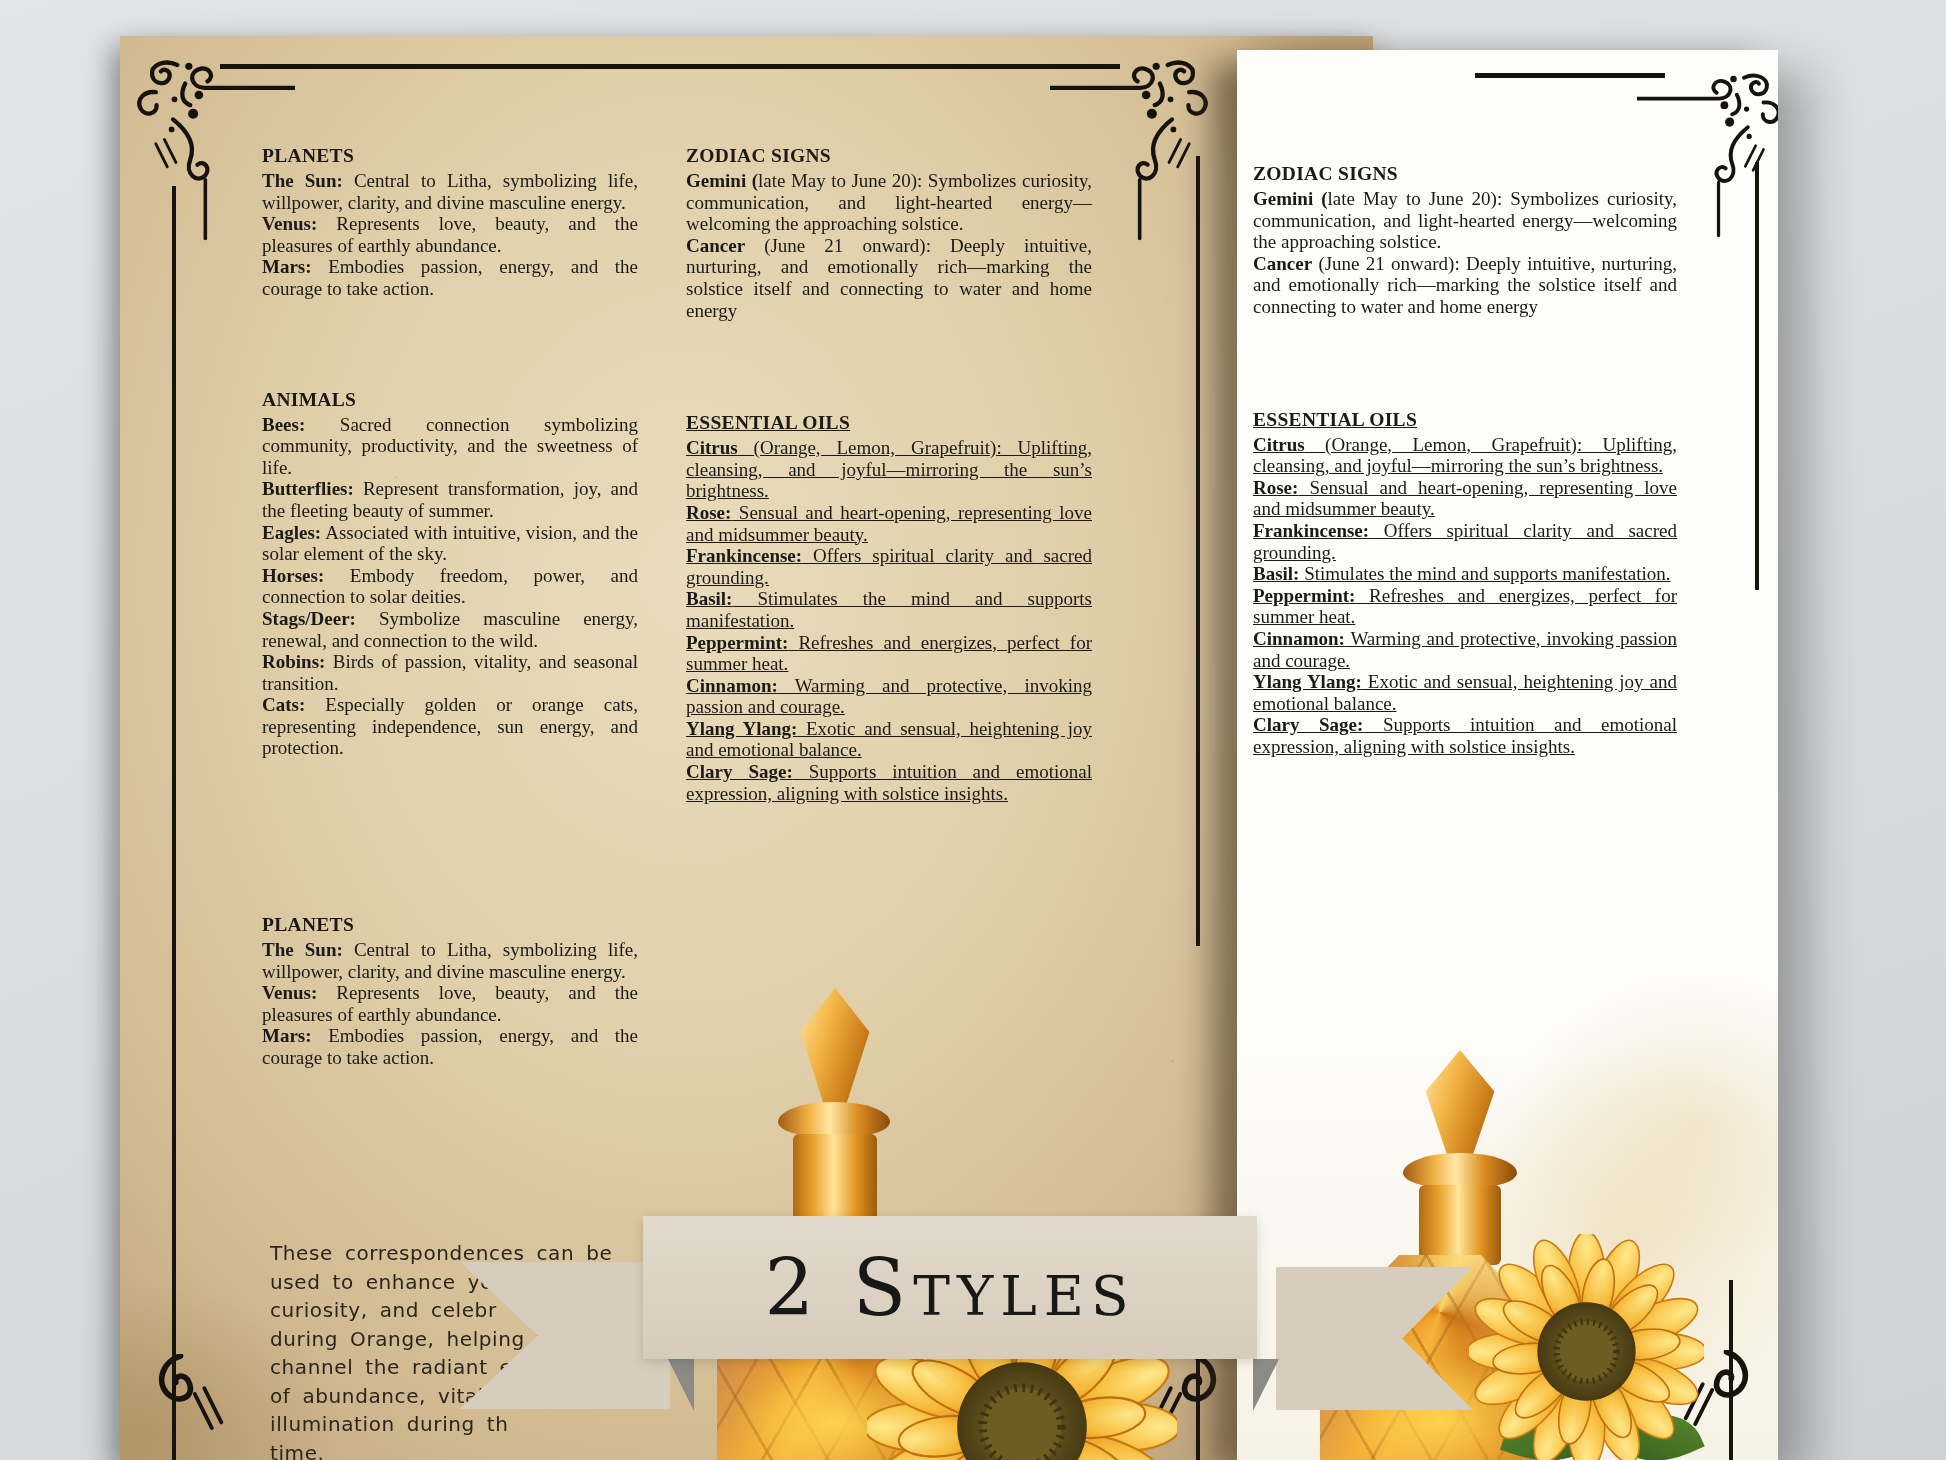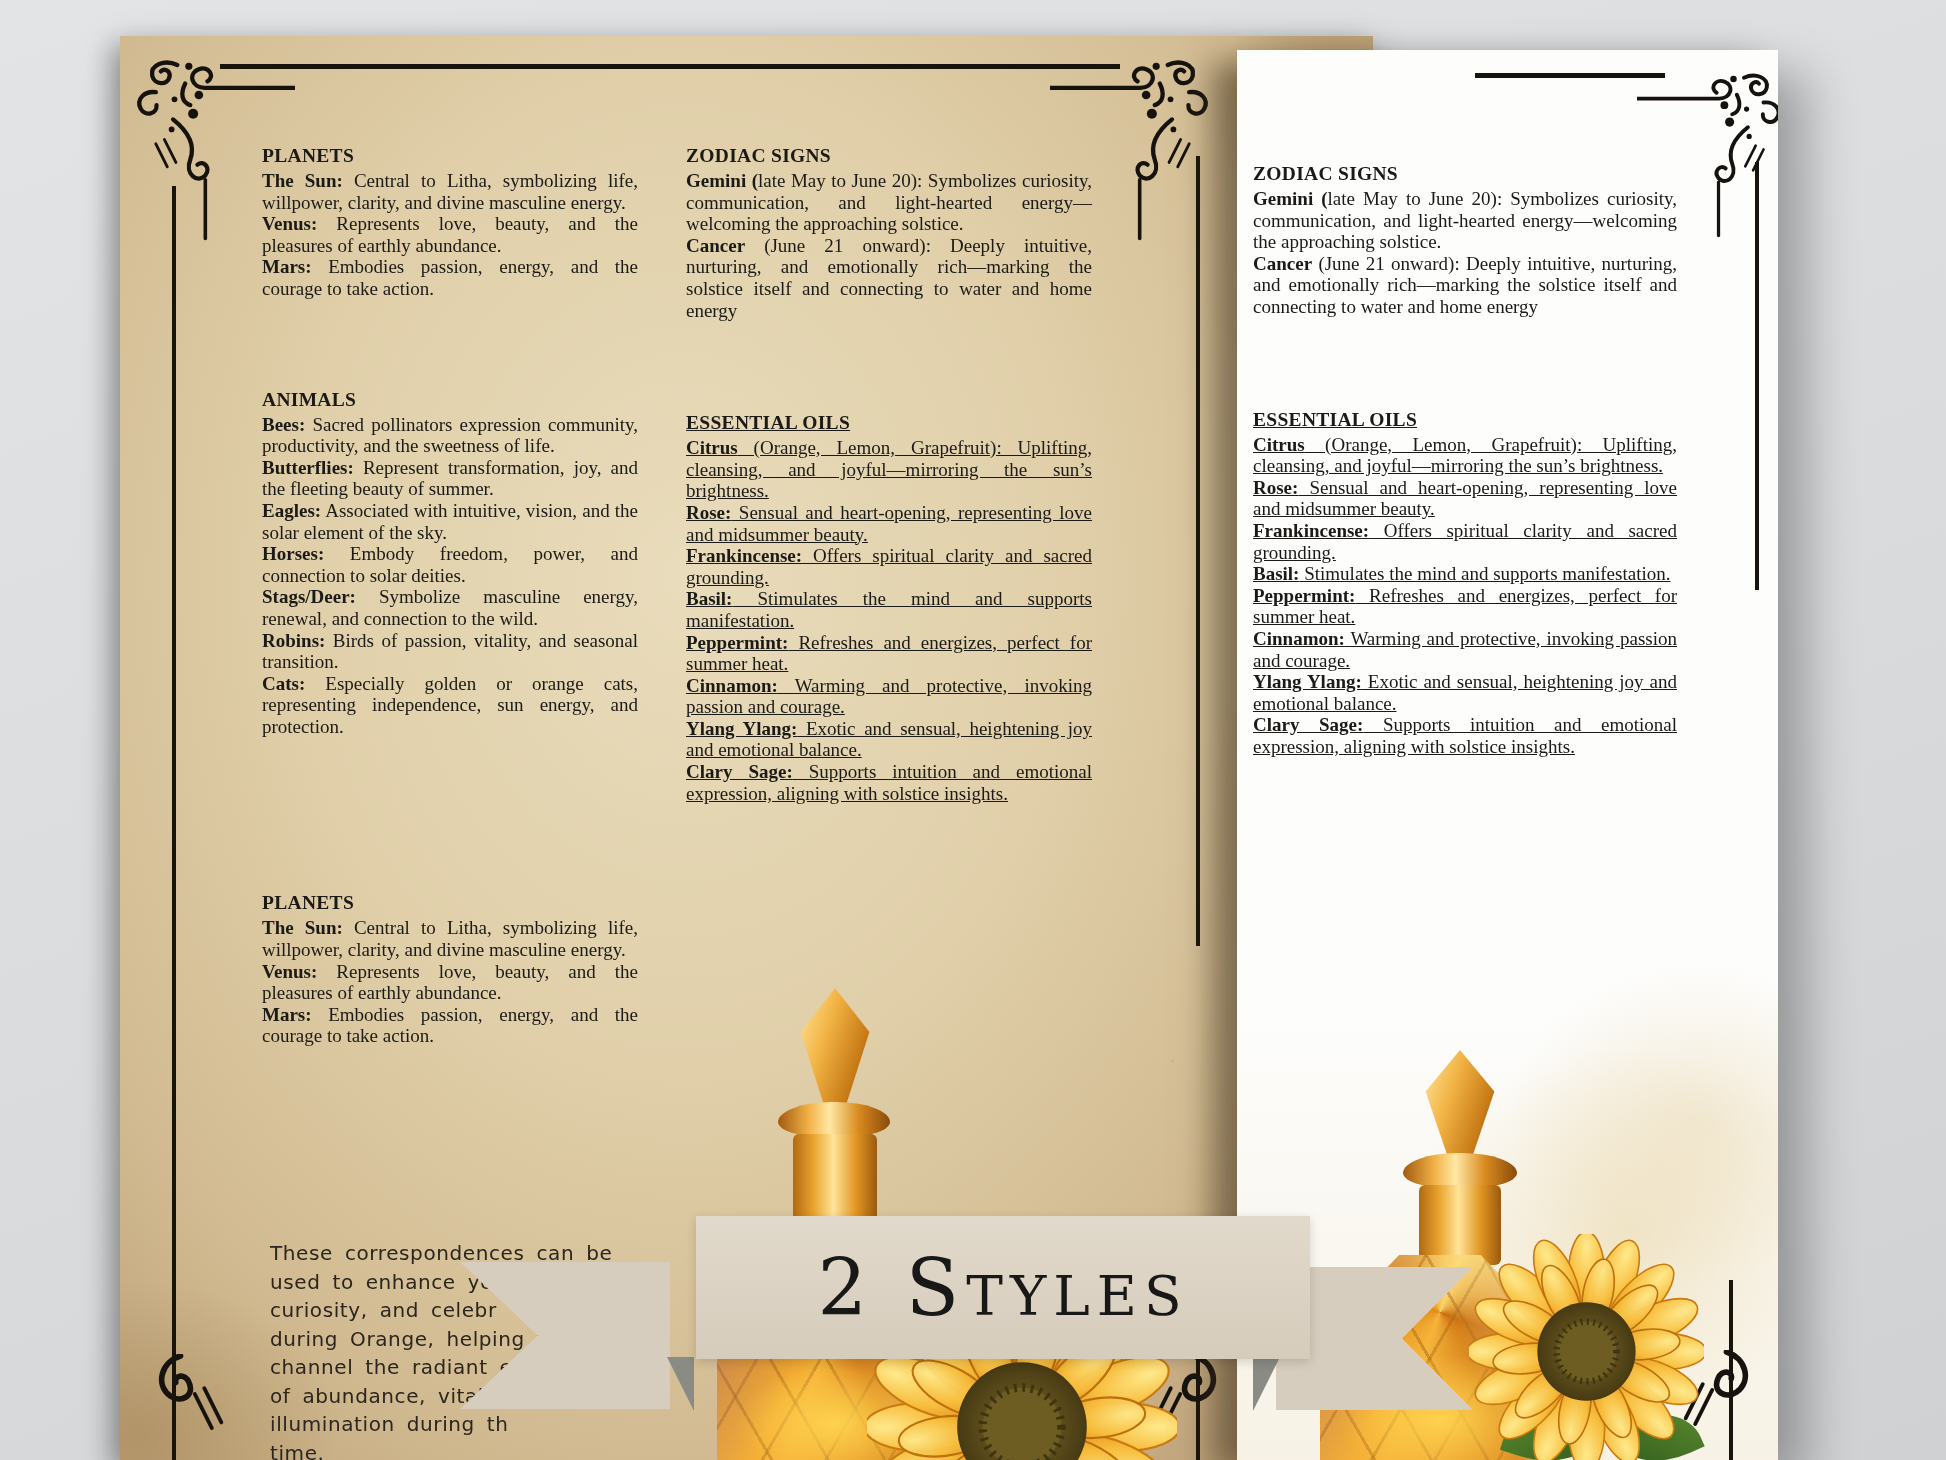--- a/index.html
+++ b/index.html
@@ -48,21 +48,21 @@
   p.entry{margin:0;}
   p.entry b{font-weight:bold;}
 
   
   .note{position:absolute;left:150px;top:1203px;width:310px;
         font-family:"DejaVu Sans",sans-serif;font-size:20px;line-height:28.5px;
         letter-spacing:.6px;word-spacing:5px;color:#2b251d;text-align:left;}
   .note div{white-space:nowrap;}
 
   
-  .ribbon-main{position:absolute;left:696px;top:1216px;width:614px;height:143px;z-index:6;
+  .ribbon-main{position:absolute;left:643px;top:1216px;width:614px;height:143px;z-index:6;
     background:linear-gradient(#e1d9cb,#d6ccbc);box-shadow:0 3px 10px rgba(0,0,0,.15);
     display:flex;align-items:center;justify-content:center;}
   .ribbon-label{font-family:"DejaVu Serif",serif;font-variant:small-caps;
     font-size:78px;letter-spacing:7px;color:#181818;line-height:1;}
   .ribbon-tail{position:absolute;background:#d7cdbe;z-index:5;}
   .tail-left{left:460px;top:1262px;width:210px;height:147px;
     clip-path:polygon(0% 0%,100% 0%,100% 100%,0% 100%,37% 50%);}
   .tail-right{left:1276px;top:1267px;width:197px;height:143px;
     clip-path:polygon(0% 0%,100% 0%,64% 50%,100% 100%,0% 100%);}
   .fold{position:absolute;z-index:5;background:#8b8b85;}
@@ -193,21 +193,21 @@
 
     <div class="col col-left">
       <div class="sect">
         <h3 class="sect-h">PLANETS</h3>
         <p class="entry"><b>The Sun:</b><span> Central to Litha, symbolizing life, willpower, clarity, and divine masculine energy.</span></p>
         <p class="entry"><b>Venus:</b><span> Represents love, beauty, and the pleasures of earthly abundance.</span></p>
         <p class="entry"><b>Mars:</b><span> Embodies passion, energy, and the courage to take action.</span></p>
       </div>
       <div class="sect">
         <h3 class="sect-h">ANIMALS</h3>
-        <p class="entry"><b>Bees:</b><span> Sacred pollinators expression community, productivity, and the sweetness of life.</span></p>
+        <p class="entry"><b>Bees:</b><span> Sacred connection symbolizing community, productivity, and the sweetness of life.</span></p>
         <p class="entry"><b>Butterflies:</b><span> Represent transformation, joy, and the fleeting beauty of summer.</span></p>
         <p class="entry"><b>Eagles:</b><span> Associated with intuitive, vision, and the solar element of the sky.</span></p>
         <p class="entry"><b>Horses:</b><span> Embody freedom, power, and connection to solar deities.</span></p>
         <p class="entry"><b>Stags/Deer:</b><span> Symbolize masculine energy, renewal, and connection to the wild.</span></p>
         <p class="entry"><b>Robins:</b><span> Birds of passion, vitality, and seasonal transition.</span></p>
         <p class="entry"><b>Cats:</b><span> Especially golden or orange cats, representing independence, sun energy, and protection.</span></p>
       </div>
       <div class="sect gap-lg">
         <h3 class="sect-h">PLANETS</h3>
         <p class="entry"><b>The Sun:</b><span> Central to Litha, symbolizing life, willpower, clarity, and divine masculine energy.</span></p>

